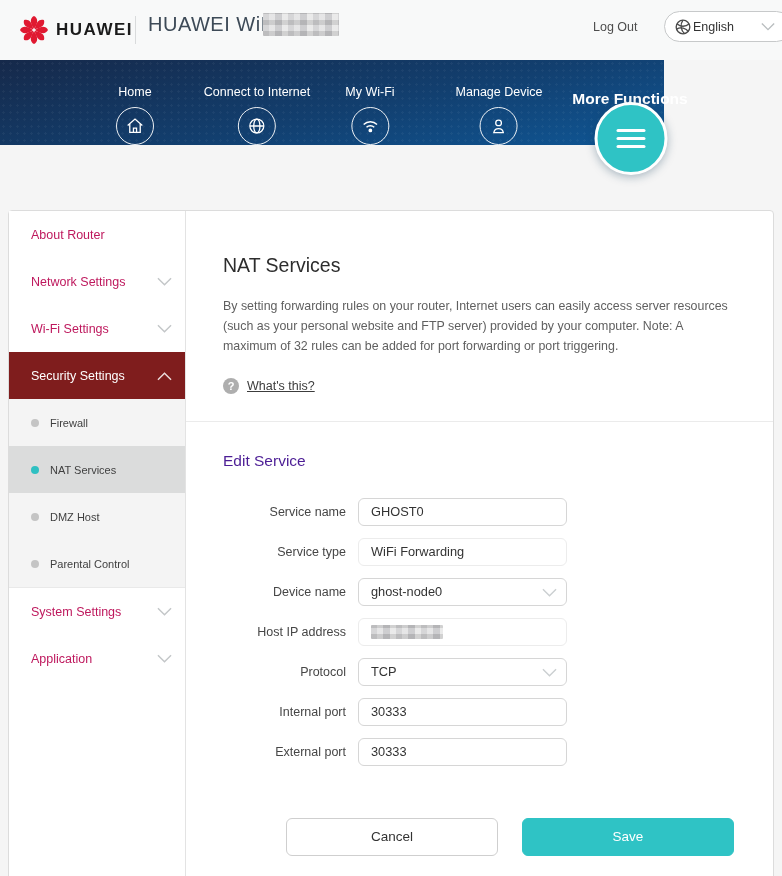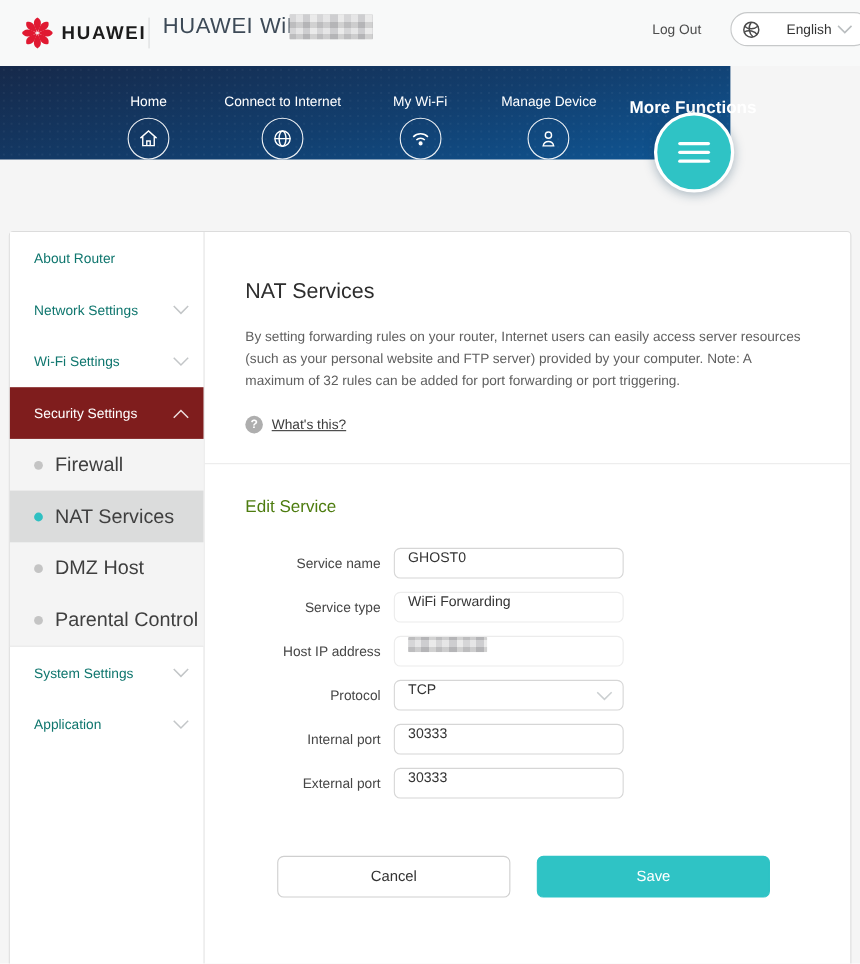--- a/index.html
+++ b/index.html
@@ -29,21 +29,21 @@
     border-radius:1px;
   }
   .title-redact { position:absolute; left:263px; top:13px; width:76px; height:23px; }
   .logout { position:absolute; left:593px; top:20px; font-size:12.5px; color:#4d4d4d; cursor:pointer; }
   .lang-pill {
     position:absolute; left:664px; top:11px; width:128px; height:31px;
     background:#fff; border:1px solid #c7c9ca; border-radius:16px;
     display:flex; align-items:center; cursor:pointer;
   }
   .lang-globe { margin-left:8px; width:20px; height:20px; color:#4a4a4a; }
-  .lang-label { font-size:12.5px; color:#333; margin-left:22px; }
+  .lang-label { font-size:12.5px; color:#333; }
   .lang-chevron { position:absolute; left:96px; top:10px; width:14px; height:10px; color:#b9bdbf; }
   
   .navbar {
     position:absolute; left:0; top:60px; width:664px; height:85px;
     background:
       radial-gradient(rgba(255,255,255,0.045) 1px, transparent 1.4px),
       linear-gradient(168deg, #16294a 0%, #123f6f 55%, #0f5796 100%);
     background-size:7px 7px, 100% 100%;
   }
   .nav-item { position:absolute; top:0; transform:translateX(-50%); text-align:center; cursor:pointer; }
@@ -68,58 +68,58 @@
   
   .panel {
     position:absolute; left:8px; top:210px; width:766px; height:670px;
     background:#fff; border:1px solid #dcdcdc; border-radius:4px 4px 0 0;
     display:flex;
   }
   
   .sidebar { width:177px; border-right:1px solid #e3e3e3; background:#fff; flex-shrink:0; }
   .side-item {
     height:47px; display:flex; align-items:center; position:relative;
-    padding-left:22px; font-size:12.5px; color:#0f766e; cursor:pointer;
+    padding-left:22px; font-size:12.5px; color:#be185d; cursor:pointer;
   }
   .side-chevron { position:absolute; right:13px; width:15px; height:10px; color:#c3c6c8; }
   .side-item.active-parent { background:#7f1d1d; color:#fff; }
   .side-item.active-parent .side-chevron { color:rgba(255,255,255,0.85); }
   .side-sub-group { background:#f4f4f4; border-bottom:1px solid #e9e9e9; }
   .side-sub {
     height:47px; display:flex; align-items:center; padding-left:22px;
-    font-size:18px; color:#3f3f3f; cursor:pointer;
+    font-size:11px; color:#3f3f3f; cursor:pointer;
   }
   .side-bullet { width:8px; height:8px; border-radius:50%; background:#c4c4c4; margin-right:11px; flex-shrink:0; }
   .side-sub.selected { background:#dbdcdc; }
   .side-sub.selected .side-bullet { background:#2fc0c2; }
   
   .main { flex:1; min-width:0; }
   .page-title { margin:43px 0 0 37px; font-size:19.5px; color:#2d2d2d; }
   .page-desc { margin:19px 0 0 37px; width:507px; font-size:12.4px; color:#5f5f5f; line-height:1.63; }
   .help-row { margin:21px 0 0 37px; display:flex; align-items:center; height:17px; }
   .help-icon {
     width:16px; height:16px; border-radius:50%; background:#aeaeae; color:#fff;
     font-size:11px; font-weight:bold; display:flex; align-items:center; justify-content:center;
   }
   .help-link { margin-left:8px; font-size:12.5px; color:#3c3c3c; text-decoration:underline; cursor:pointer; }
   .divider { margin-top:26px; border-top:1px solid #ebebeb; height:0; width:100%; }
-  .section-title { margin:30px 0 0 37px; font-size:15.5px; color:#4d7c0f; }
+  .section-title { margin:30px 0 0 37px; font-size:15.5px; color:#4c1d95; }
   .form { margin-top:28px; }
   .form-row { display:flex; align-items:center; margin-bottom:12px; height:28px; }
   .form-label { width:172px; padding-right:12px; text-align:right; font-size:12.5px; color:#464646; }
   .field-box {
     position:relative; width:209px; height:28px;
     border:1px solid #d6d6d6; border-radius:6px; background:#fff;
-    display:flex; align-items:flex-start;
+    display:flex; align-items:center;
   }
   .field-box.readonly { border-color:#ececec; }
   .field-text { margin-left:12px; font-size:12.8px; color:#333; white-space:nowrap; overflow:hidden; }
   .field-chevron { position:absolute; right:9px; top:9px; width:15px; height:10px; color:#cbcfd1; }
   .value-redact { margin-left:12px; width:72px; height:14px; }
-  .btn-row { margin:52px 0 0 66px; display:flex; gap:24px; }
+  .btn-row { margin:52px 0 0 100px; display:flex; gap:24px; }
   .btn {
     width:212px; height:38px; border-radius:6px; font-size:13.5px;
     display:flex; align-items:center; justify-content:center; cursor:pointer;
     font-family:"Liberation Sans", sans-serif;
   }
   .btn-cancel { background:#fff; border:1px solid #cfcfcf; color:#333; }
   .btn-save { background:#2fc3c5; border:1px solid #2fc3c5; color:#fff;text-align:right; }
 </style>
 </head>
 <body>
@@ -188,21 +188,21 @@
   <div class="nav-item" style="left:257px">
     <div class="nav-label">Connect to Internet</div>
     <div class="nav-circle">
       <svg viewBox="0 0 24 24" fill="none" stroke="currentColor" stroke-width="1.4">
         <circle cx="12" cy="12" r="7.6"></circle>
         <ellipse cx="12" cy="12" rx="3.4" ry="7.6"></ellipse>
         <path d="M4.4 12 H19.6"></path>
       </svg>
     </div>
   </div>
-  <div class="nav-item" style="left:382px">
+  <div class="nav-item" style="left:370px">
     <div class="nav-label">My Wi-Fi</div>
     <div class="nav-circle">
       <svg viewBox="0 0 24 24" fill="none" stroke="currentColor" stroke-width="1.5">
         <path d="M4.7 10.3 a10.4 10.4 0 0 1 14.6 0"></path>
         <path d="M7.8 13.4 a6 6 0 0 1 8.4 0"></path>
         <circle cx="12" cy="16.8" r="1.3" fill="currentColor"></circle>
       </svg>
     </div>
   </div>
   <div class="nav-item" style="left:499px">
@@ -297,20 +297,29 @@
           <span class="field-text">GHOST0</span>
         </div>
       </div>
       <div class="form-row">
         <div class="form-label">Service type</div>
         <div class="field-box readonly">
           <span class="field-text">WiFi Forwarding</span>
         </div>
       </div>
       <div class="form-row">
+        <div class="form-label">Device name</div>
+        <div class="field-box">
+          <span class="field-text">ghost-node0</span>
+          <svg class="field-chevron" viewBox="0 0 16 10" fill="none" stroke="currentColor" stroke-width="1.5">
+              <path d="M1 1 L8 8 L15 1"></path>
+            </svg>
+        </div>
+      </div>
+      <div class="form-row">
         <div class="form-label">Host IP address</div>
         <div class="field-box readonly">
           <span class="redact value-redact"></span>
         </div>
       </div>
       <div class="form-row">
         <div class="form-label">Protocol</div>
         <div class="field-box">
           <span class="field-text">TCP</span>
           <svg class="field-chevron" viewBox="0 0 16 10" fill="none" stroke="currentColor" stroke-width="1.5">

